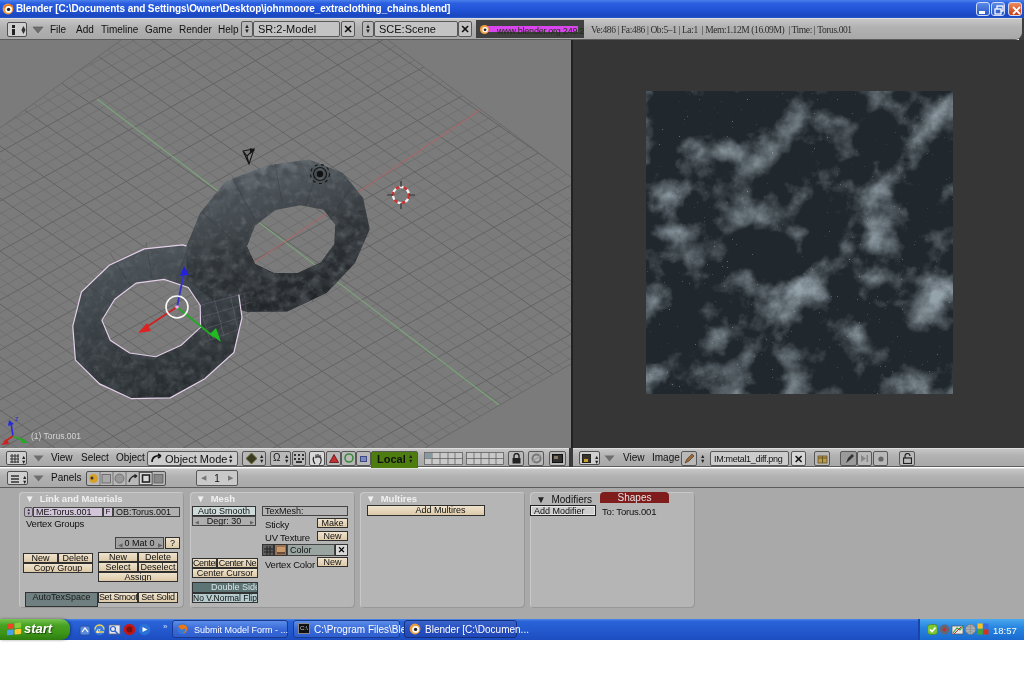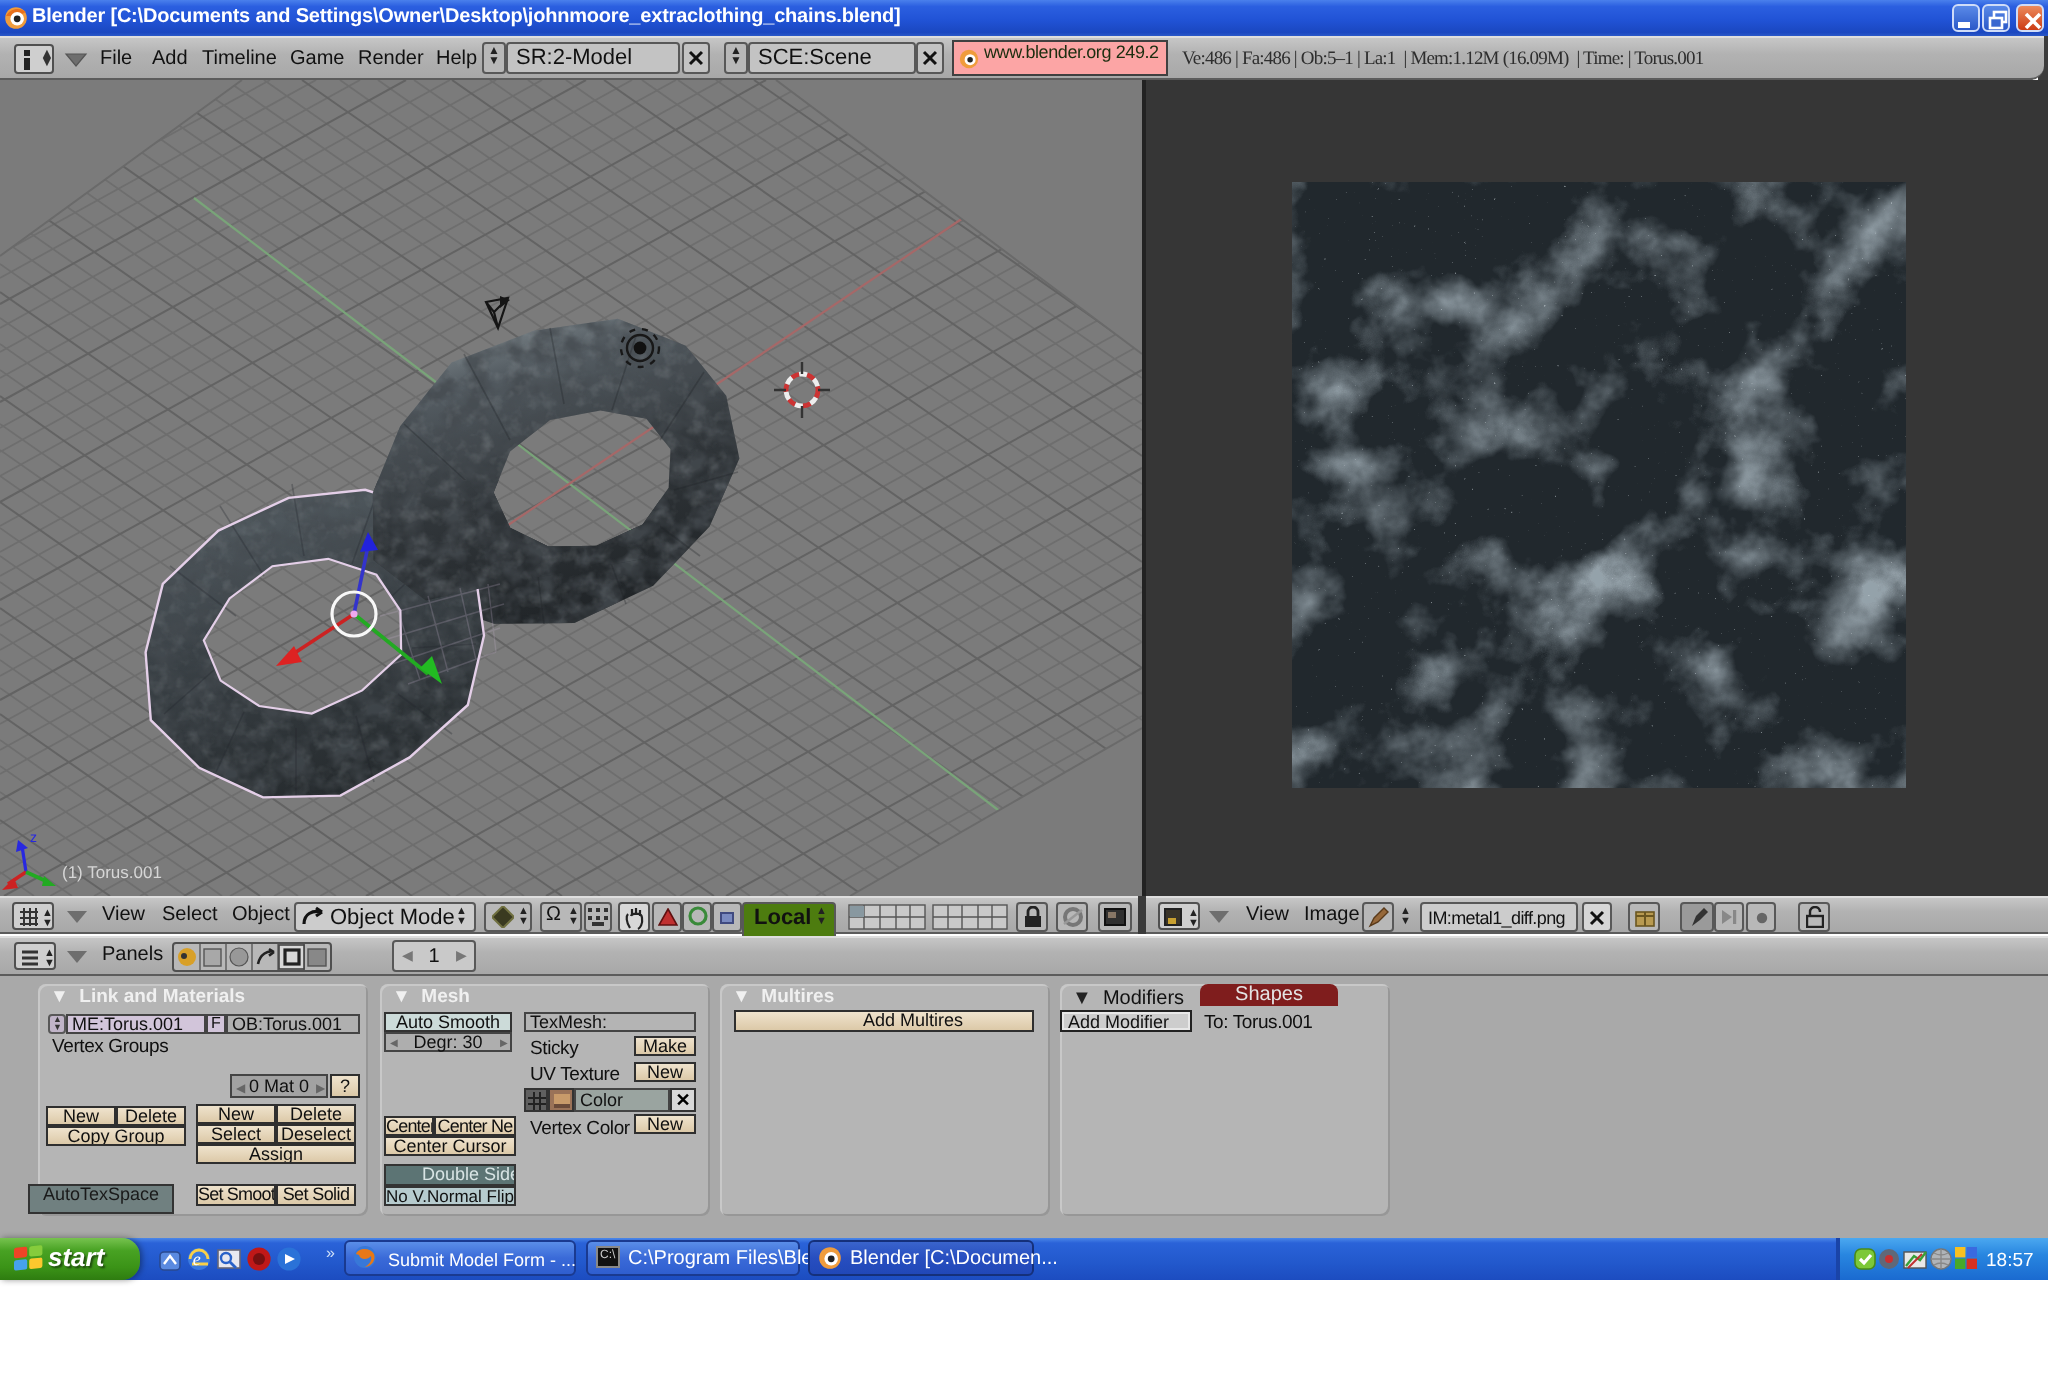--- a/index.html
+++ b/index.html
@@ -62,21 +62,21 @@
 <div class="abs updn" style="left:241px;top:21px;width:12px;height:16px;">
     <div class="abs" style="left:2px;top:2px;font-size:6px;color:#222;line-height:5px;">▲<br>▼</div>
   </div>
 <div class="abs field" style="left:253px;top:21px;width:87px;height:16px;padding:1px 0 0 4px;">SR:2-Model</div>
 <div class="abs field" style="left:341px;top:21px;width:14px;height:16px;font-weight:bold;text-align:center;padding-top:1px;">✕</div>
 <div class="abs updn" style="left:362px;top:21px;width:12px;height:16px;">
     <div class="abs" style="left:2px;top:2px;font-size:6px;color:#222;line-height:5px;">▲<br>▼</div>
   </div>
 <div class="abs field" style="left:374px;top:21px;width:84px;height:16px;padding:1px 0 0 4px;">SCE:Scene</div>
 <div class="abs field" style="left:458px;top:21px;width:14px;height:16px;font-weight:bold;text-align:center;padding-top:1px;">✕</div>
-<div class="abs" style="left:476px;top:20px;width:108px;height:18px;background:#fca5a5;border:1px solid #404040;font-size:9px;letter-spacing:-0.2px;color:#1c2e10;padding:0 0 0 15px;white-space:nowrap;">www.blender.org 249.2</div>
+<div class="abs" style="left:476px;top:20px;width:108px;height:18px;background:#d946ef;border:6px solid #404040;font-size:9px;letter-spacing:-0.2px;color:#1c2e10;padding:0 0 0 15px;white-space:nowrap;">www.blender.org 249.2</div>
 <svg class="abs" style="left:479px;top:24px" width="11" height="11" viewBox="0 0 12 12">
  <circle cx="6" cy="6" r="5" fill="#f09c3c"></circle>
     <circle cx="6.6" cy="6.4" r="3" fill="#fff"></circle>
     <circle cx="6.6" cy="6.4" r="1.5" fill="#222"></circle>
 </svg>
 <div class="abs" style="left:591px;top:25px;font-size:9.5px;letter-spacing:-0.4px;color:#2e2e2e;white-space:nowrap;font-family:Liberation Serif, serif;">Ve:486 | Fa:486 | Ob:5–1 | La:1&nbsp;&nbsp;| Mem:1.12M (16.09M)&nbsp;&nbsp;| Time: | Torus.001</div>
 
 <svg class="abs" style="left:0;top:40px" width="571" height="408" viewBox="0 0 571 408">
 <defs>
  <filter id="rockn" x="-5%" y="-5%" width="110%" height="110%">
@@ -377,21 +377,21 @@
 <div class="abs gfield" style="left:115px;top:537px;width:49px;height:12px;line-height:11px;">0 Mat 0<div class="abs" style="left:2px;top:2px;font-size:6px;color:#666;">◀</div><div class="abs" style="left:42px;top:2px;font-size:6px;color:#666;">▶</div></div>
 <div class="abs bbtn" style="left:165px;top:537px;width:15px;height:12px;line-height:11px;">?</div>
 <div class="abs bbtn" style="left:23px;top:553px;width:35px;height:10px;">New</div>
 <div class="abs bbtn" style="left:58px;top:553px;width:35px;height:10px;">Delete</div>
 <div class="abs bbtn" style="left:23px;top:563px;width:70px;height:10px;">Copy Group</div>
 <div class="abs bbtn" style="left:98px;top:552px;width:40px;height:10px;">New</div>
 <div class="abs bbtn" style="left:138px;top:552px;width:40px;height:10px;">Delete</div>
 <div class="abs bbtn" style="left:98px;top:562px;width:40px;height:10px;">Select</div>
 <div class="abs bbtn" style="left:138px;top:562px;width:40px;height:10px;">Deselect</div>
 <div class="abs bbtn" style="left:98px;top:572px;width:80px;height:10px;">Assign</div>
-<div class="abs" style="left:14px;top:592px;width:73px;height:15px;background:#708080;border:1px solid #333;font-size:9px;line-height:9.5px;color:#1a1a1a;text-align:center;white-space:nowrap;overflow:hidden;">AutoTexSpace</div>
+<div class="abs" style="left:25px;top:592px;width:73px;height:15px;background:#708080;border:1px solid #333;font-size:9px;line-height:9.5px;color:#1a1a1a;text-align:center;white-space:nowrap;overflow:hidden;">AutoTexSpace</div>
 <div class="abs bbtn" style="left:98px;top:592px;width:40px;height:11px;letter-spacing:-0.4px;">Set Smoot</div>
 <div class="abs bbtn" style="left:138px;top:592px;width:40px;height:11px;letter-spacing:-0.3px;">Set Solid</div>
 <div class="abs panel" style="left:190px;top:492px;width:165px;height:116px;"></div>
 <div class="abs phead" style="left:196px;top:494px;">▼&nbsp;&nbsp;Mesh</div>
 <div class="abs" style="left:192px;top:506px;width:64px;height:10px;background:#ccdbd9;border:1px solid #333;font-size:9px;line-height:8.5px;color:#111;text-align:center;">Auto Smooth</div>
 <div class="abs gfield" style="left:192px;top:516px;width:64px;height:10px;background:#aeaeae;">Degr: 30<div class="abs" style="left:2px;top:1px;font-size:5px;color:#666;">◀</div><div class="abs" style="left:57px;top:1px;font-size:5px;color:#666;">▶</div></div>
 <div class="abs" style="left:262px;top:506px;width:86px;height:10px;background:#b4b4b4;border:1px solid #444;font-size:9px;line-height:9px;color:#111;padding-left:2px;">TexMesh:</div>
 <div class="abs lbl" style="left:265px;top:519px;">Sticky</div>
 <div class="abs bbtn" style="left:317px;top:518px;width:31px;height:10px;">Make</div>
 <div class="abs lbl" style="left:265px;top:532px;">UV Texture</div>
@@ -408,21 +408,21 @@
 <div class="abs" style="left:335px;top:544px;width:13px;height:12px;background:#d8d8d8;border:1px solid #333;font-size:9px;line-height:10px;font-weight:bold;text-align:center;">✕</div>
 <div class="abs lbl" style="left:265px;top:559px;">Vertex Color</div>
 <div class="abs bbtn" style="left:317px;top:557px;width:31px;height:10px;">New</div>
 <div class="abs bbtn" style="left:192px;top:558px;width:25px;height:10px;letter-spacing:-0.4px;">Center</div>
 <div class="abs bbtn" style="left:217px;top:558px;width:41px;height:10px;letter-spacing:-0.4px;">Center Ne</div>
 <div class="abs bbtn" style="left:192px;top:568px;width:66px;height:10px;">Center Cursor</div>
 <div class="abs" style="left:192px;top:582px;width:66px;height:11px;background:#5c7474;border:1px solid #333;font-size:9px;line-height:9.5px;color:#d8e4e4;text-align:center;white-space:nowrap;overflow:hidden;padding-left:18px;">Double Sided</div>
 <div class="abs" style="left:192px;top:593px;width:66px;height:10px;background:#b6cbce;border:1px solid #333;font-size:8.5px;line-height:8.5px;color:#111;text-align:center;white-space:nowrap;overflow:hidden;">No V.Normal Flip</div>
 <div class="abs panel" style="left:360px;top:492px;width:165px;height:116px;"></div>
 <div class="abs phead" style="left:366px;top:494px;">▼&nbsp;&nbsp;Multires</div>
-<div class="abs bbtn" style="left:367px;top:505px;width:150px;height:11px;padding-left:29px;">Add Multires</div>
+<div class="abs bbtn" style="left:367px;top:505px;width:118px;height:11px;padding-left:29px;">Add Multires</div>
 <div class="abs panel" style="left:530px;top:492px;width:165px;height:116px;"></div>
 <div class="abs" style="left:600px;top:492px;width:69px;height:11px;background:#7f1d1d;border-radius:4px 4px 0 0;font-size:10px;color:#e4e4e4;text-align:center;">Shapes</div>
 <div class="abs" style="left:536px;top:494px;font-size:10px;color:#222;"> <b>▼</b>&nbsp;&nbsp;<span style="color:#111;">Modifiers</span></div>
 <div class="abs" style="left:530px;top:505px;width:66px;height:11px;background:#cdcdcd;border:1px solid #222;box-shadow:inset 0 0 0 1px #e8e8e8;font-size:9px;line-height:8.5px;color:#111;padding:1px 0 0 3px;">Add Modifier</div>
 <div class="abs lbl" style="left:602px;top:506px;">To: Torus.001</div>
 <div class="abs" style="left:0;top:617px;width:1024px;height:3px;background:#a9a9a9;"></div>
 <div class="abs" style="left:0;top:619px;width:1024px;height:1px;background:#7cb0f4;"></div>
 <div class="abs" style="left:0;top:619px;width:1024px;height:21px;background:linear-gradient(#4b87e8 0%,#2a62d8 12%,#2258cc 60%,#1c4cc0 100%);"></div>
 <div class="abs" style="left:0;top:619px;width:70px;height:21px;background:linear-gradient(#77c34f 0%,#48a223 30%,#3b9317 70%,#2e7c10 100%);border-radius:0 9px 9px 0;box-shadow:1px 0 3px rgba(0,0,0,0.4);"></div>
 <svg class="abs" style="left:7px;top:622px" width="15" height="14" viewBox="0 0 15 14">

